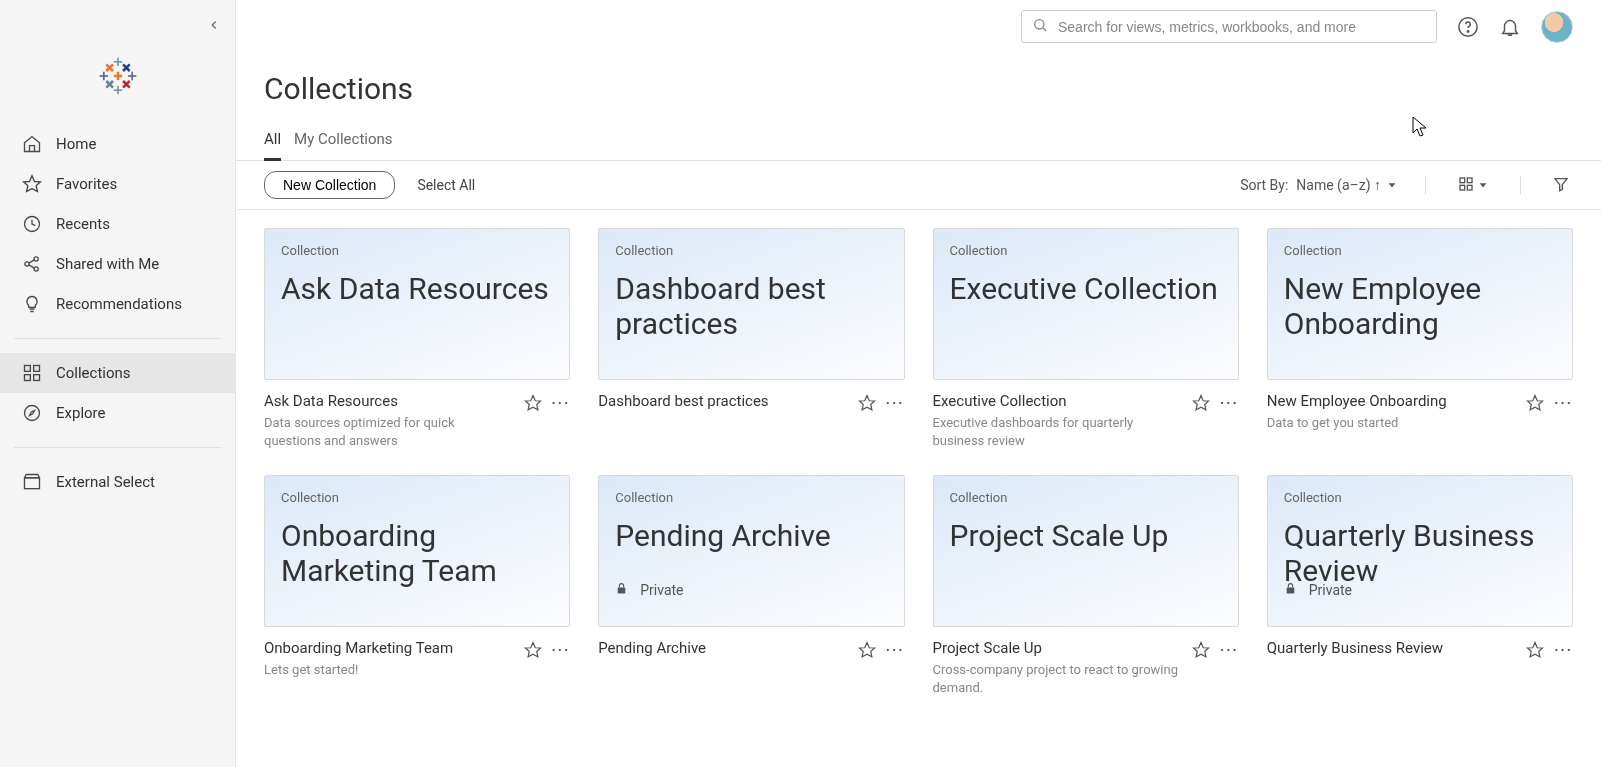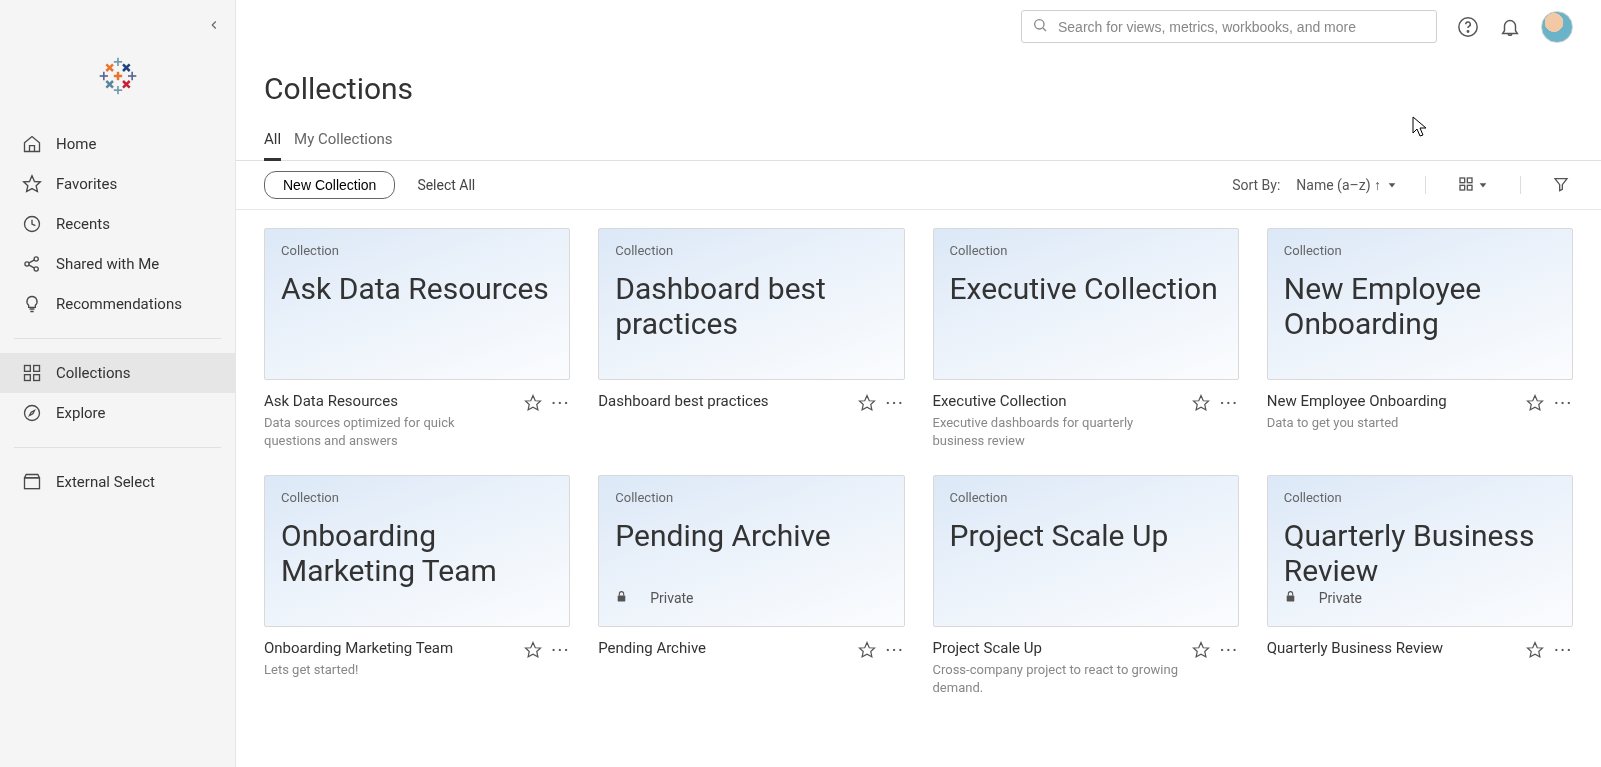--- a/index.html
+++ b/index.html
@@ -136,21 +136,21 @@
     font-size: 14px;
     cursor: pointer;
     border-radius: 12px;
   }
   .link-btn {
     color: #444;
     cursor: pointer;
     font-size: 14px;
   }
   .toolbar-spacer { flex: 1; }
-  .sort-group { display: flex; align-items: center; gap: 16px; color: #555; }
+  .sort-group { display: flex; align-items: center; gap: 8px; color: #555; }
   .sort-select { display: flex; gap: 6px; cursor: pointer; }
   .toolbar-iconbtn { display:flex;align-items:center;gap:4px;cursor:pointer;color:#555;padding:4px; }
   .toolbar-sep { width:1px; height:18px; background:#ddd; margin:0 6px; }
 
   
   .content {
     flex: 1;
     overflow-y: auto;
     padding: 18px 28px 40px 28px;
   }
@@ -177,25 +177,25 @@
   .card-title {
     font-size: 30px;
     font-weight: 400;
     line-height: 1.15;
     color: #333;
     margin-top: 14px;
     word-wrap: break-word;
   }
   .card-private {
     position: absolute;
-    bottom: 20px;
+    bottom: 28px;
     left: 16px;
     display: flex;
     align-items: center;
-    gap: 22px;
+    gap: 12px;
     color: #555;
     font-size: 14px;
   }
   .card-meta {
     display: flex;
     align-items: flex-start;
     gap: 10px;
     margin-top: 12px;
   }
   .card-meta-text { flex:1; min-width:0; }

